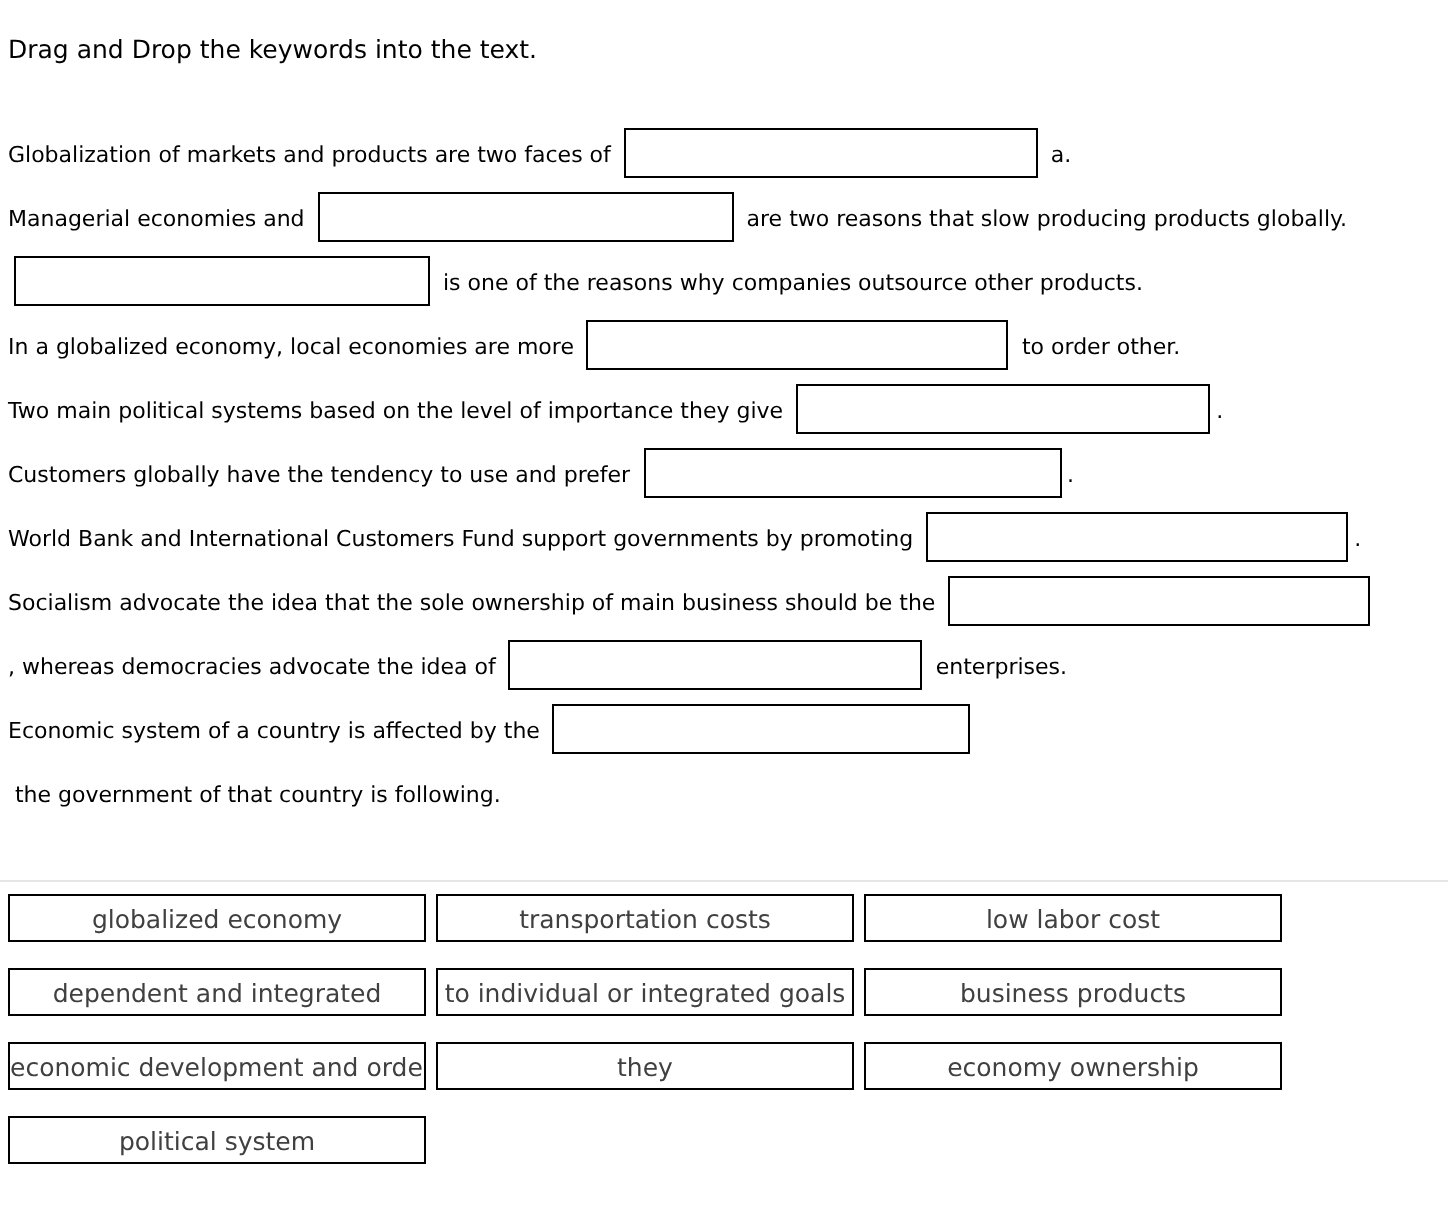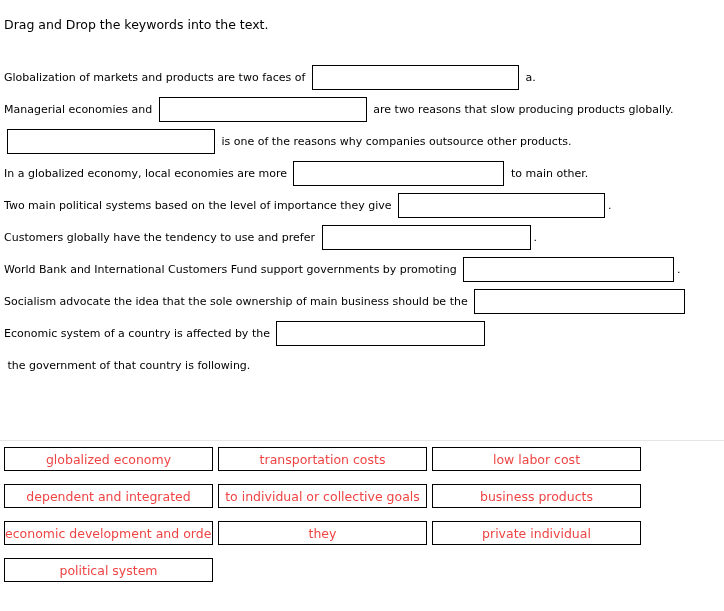--- a/index.html
+++ b/index.html
@@ -82,61 +82,62 @@
   }
   .chip {
     width: 209px;
     height: 24px;
     line-height: 23px;
     border: 1.6px solid #000000;
     box-sizing: border-box;
     background: #ffffff;
     text-align: center;
     font-size: 12.5px;
-    color: #ef4444;
+    color: #404040;
     overflow: hidden;
     white-space: nowrap;
     cursor: move;
   }
 </style>
 </head>
 <body>
 
 <div class="page">
 
   <div class="instruction">Drag and Drop the keywords into the text.</div>
 
   <div class="sentences">
       <div class="sentence"><span class="txt">Globalization of markets and products are two faces of </span><span class="blank w207"></span><span class="txt"> a.</span></div>
       <div class="sentence"><span class="txt">Managerial economies and </span><span class="blank w210"></span><span class="txt"> are two reasons that slow producing products globally.</span></div>
       <div class="sentence"><span class="blank w210"></span><span class="txt"> is one of the reasons why companies outsource other products.</span></div>
-      <div class="sentence"><span class="txt">In a globalized economy, local economies are more </span><span class="blank w212"></span><span class="txt"> to main other.</span></div>
+      <div class="sentence"><span class="txt">In a globalized economy, local economies are more </span><span class="blank w212"></span><span class="txt"> to order other.</span></div>
       <div class="sentence"><span class="txt">Two main political systems based on the level of importance they give </span><span class="blank w207"></span><span class="txt">.</span></div>
       <div class="sentence"><span class="txt">Customers globally have the tendency to use and prefer </span><span class="blank w209"></span><span class="txt">.</span></div>
       <div class="sentence"><span class="txt">World Bank and International Customers Fund support governments by promoting </span><span class="blank w212"></span><span class="txt">.</span></div>
       <div class="sentence"><span class="txt">Socialism advocate the idea that the sole ownership of main business should be the </span><span class="blank w212"></span></div>
+      <div class="sentence"><span class="txt">, whereas democracies advocate the idea of </span><span class="blank w207"></span><span class="txt"> enterprises.</span></div>
       <div class="sentence"><span class="txt">Economic system of a country is affected by the </span><span class="blank w209"></span><span class="txt"> the government of that country is following.</span></div>
     </div>
 
   <div class="divider"></div>
 
   <div class="chips">
       <div class="chip-row">
         <div class="chip">globalized economy</div>
         <div class="chip">transportation costs</div>
         <div class="chip">low labor cost</div>
       </div>
       <div class="chip-row">
         <div class="chip">dependent and integrated</div>
-        <div class="chip">to individual or collective goals</div>
+        <div class="chip">to individual or integrated goals</div>
         <div class="chip">business products</div>
       </div>
       <div class="chip-row">
         <div class="chip">economic development and order</div>
         <div class="chip">they</div>
-        <div class="chip">private individual</div>
+        <div class="chip">economy ownership</div>
       </div>
       <div class="chip-row">
         <div class="chip">political system</div>
       </div>
     </div>
 
 </div>
 
 </body></html>

